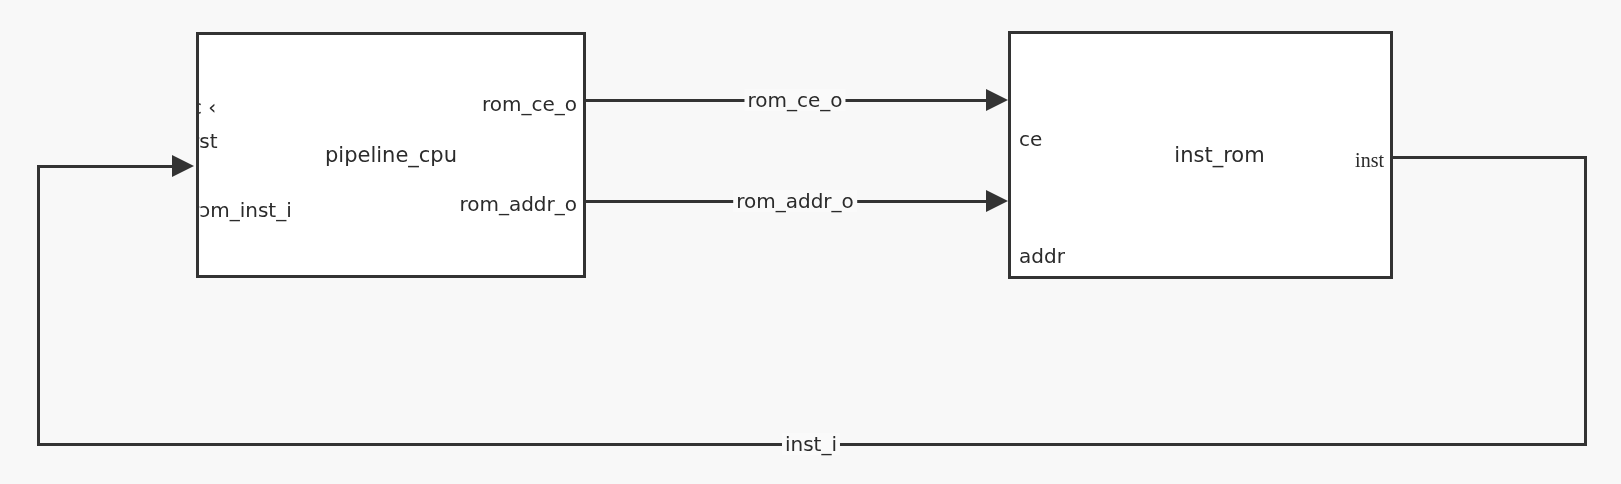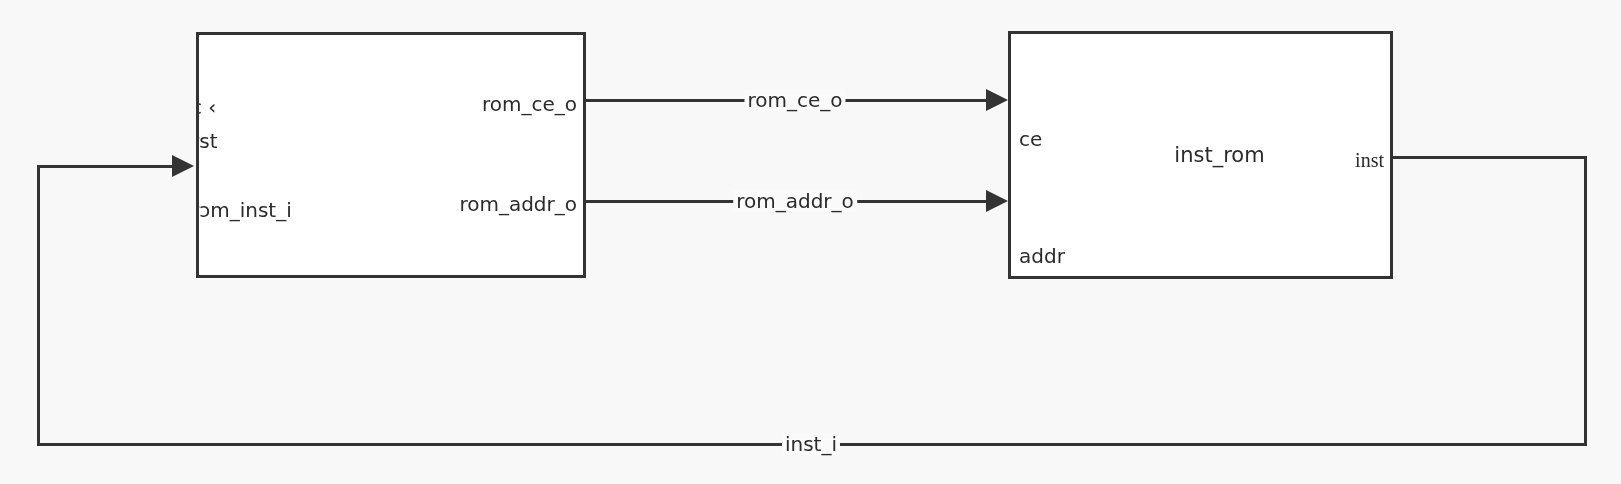--- a/index.html
+++ b/index.html
@@ -113,20 +113,21 @@
 
   <div class="wire-h" style="left:1392px; top:156px; width:195px;"></div>
   <div class="wire-v" style="left:1584px; top:156px; height:290px;"></div>
   <div class="wire-h" style="left:37px; top:443px; width:1550px;"></div>
   <div class="wire-v" style="left:37px; top:165px; height:281px;"></div>
   <div class="wire-h" style="left:37px; top:165px; width:152px;"></div>
   <div class="arrow" style="left:172px; top:155px;"></div>
   <div class="wire-label" style="left:811px; top:444px;">inst_i</div>
 
   <div class="block" id="block-cpu">
+    <div class="block-title" style="left:50%; top:50%;">pipeline_cpu</div>
 
     <div class="port-label port-left-clipped" style="top:60px;">c ‹</div>
 
     <div class="port-label port-left-clipped" style="top:94px;">rst</div>
 
     <div class="port-label port-left-clipped" style="top:163px;">rɔm_inst_i</div>
 
     <div class="port-label port-right" style="top:57px;">rom_ce_o</div>
 
     <div class="port-label port-right" style="top:157px;">rom_addr_o</div>

